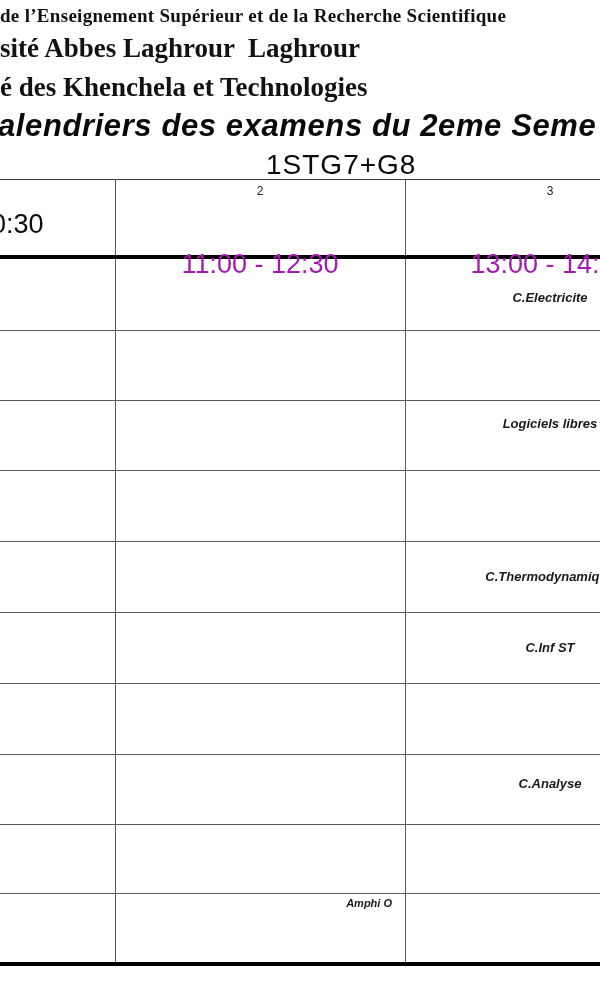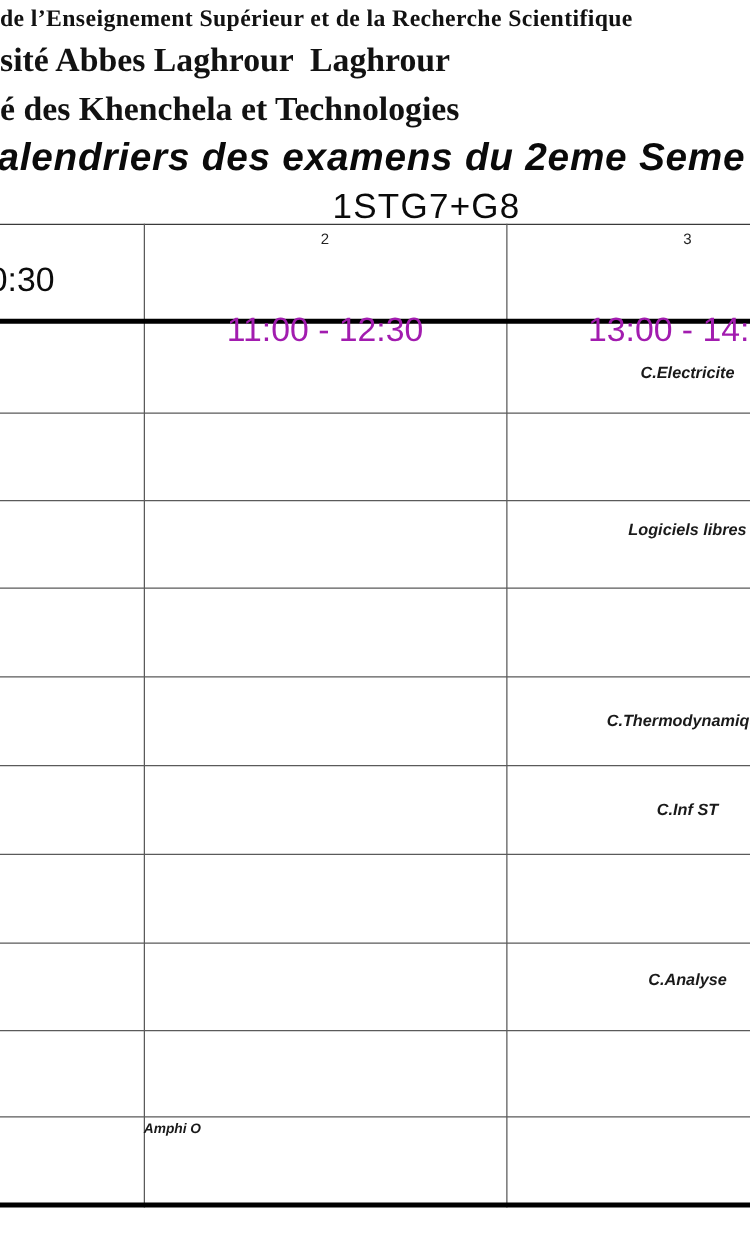--- a/index.html
+++ b/index.html
@@ -36,21 +36,21 @@
   #h2{left:115px;} #h3{left:405px;}
   .colnum{position:absolute;top:4px;left:0;width:100%;font-size:12px;color:#222;}
   .htime{position:absolute;top:29px;left:0;width:100%;font-size:27px;color:#a21caf;margin-top:40px;}
   .htime-cut{position:absolute;top:209px;left:-9px;font-size:27px;color:#0c0c0c;white-space:pre;}
   
   .trow{position:absolute;left:0;width:600px;}
   .cell{position:absolute;top:0;height:100%;width:290px;display:flex;align-items:center;justify-content:center;} .c3{left:405px;}
   .course{font-weight:bold;font-style:italic;font-size:13px;color:#1a1a1a;white-space:pre;}
   .block-c2{
     position:absolute;left:115px;top:0;height:100%;width:290px;box-sizing:border-box;
-    display:flex;justify-content:space-between;padding:4px 0 5px 0;gap:40px;
+    display:flex;flex-direction:column;justify-content:space-between;padding:4px 0 5px 0;gap:40px;
   }
   .sub-right{text-align:right;padding-right:13px;font-size:11px;font-weight:bold;font-style:italic;color:#1a1a1a;}
   .sub-center{text-align:center;font-size:17px;font-weight:bold;font-style:italic;color:#1a1a1a;}
 </style>
 </head>
 <body>
 
 <div class="serifline" id="hl1">de l’Enseignement Supérieur et de la Recherche Scientifique</div>
 <div class="serifline" id="hl2">sité Abbes Laghrour  Laghrour</div>
 <div class="serifline" id="hl3">é des Khenchela et Technologies</div>

